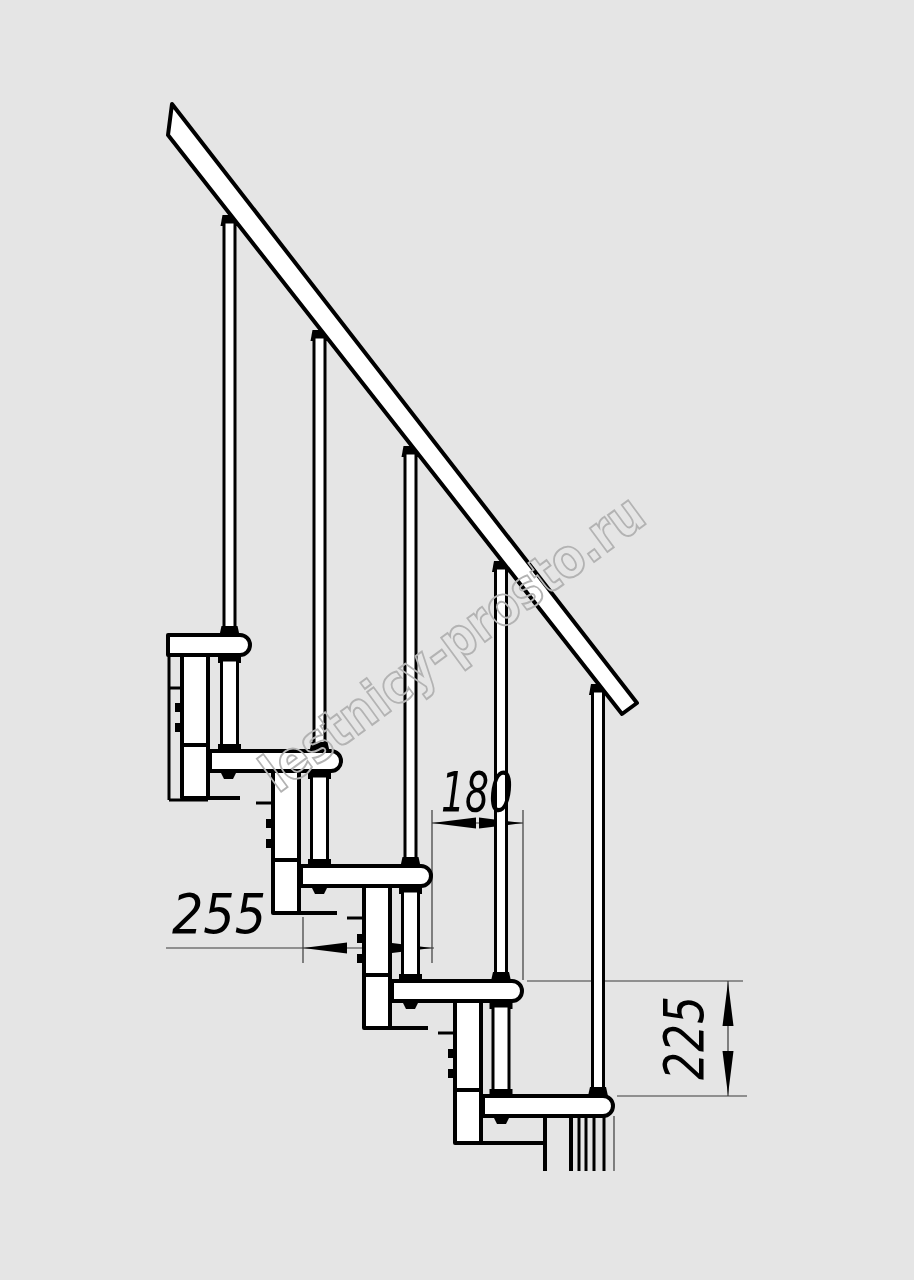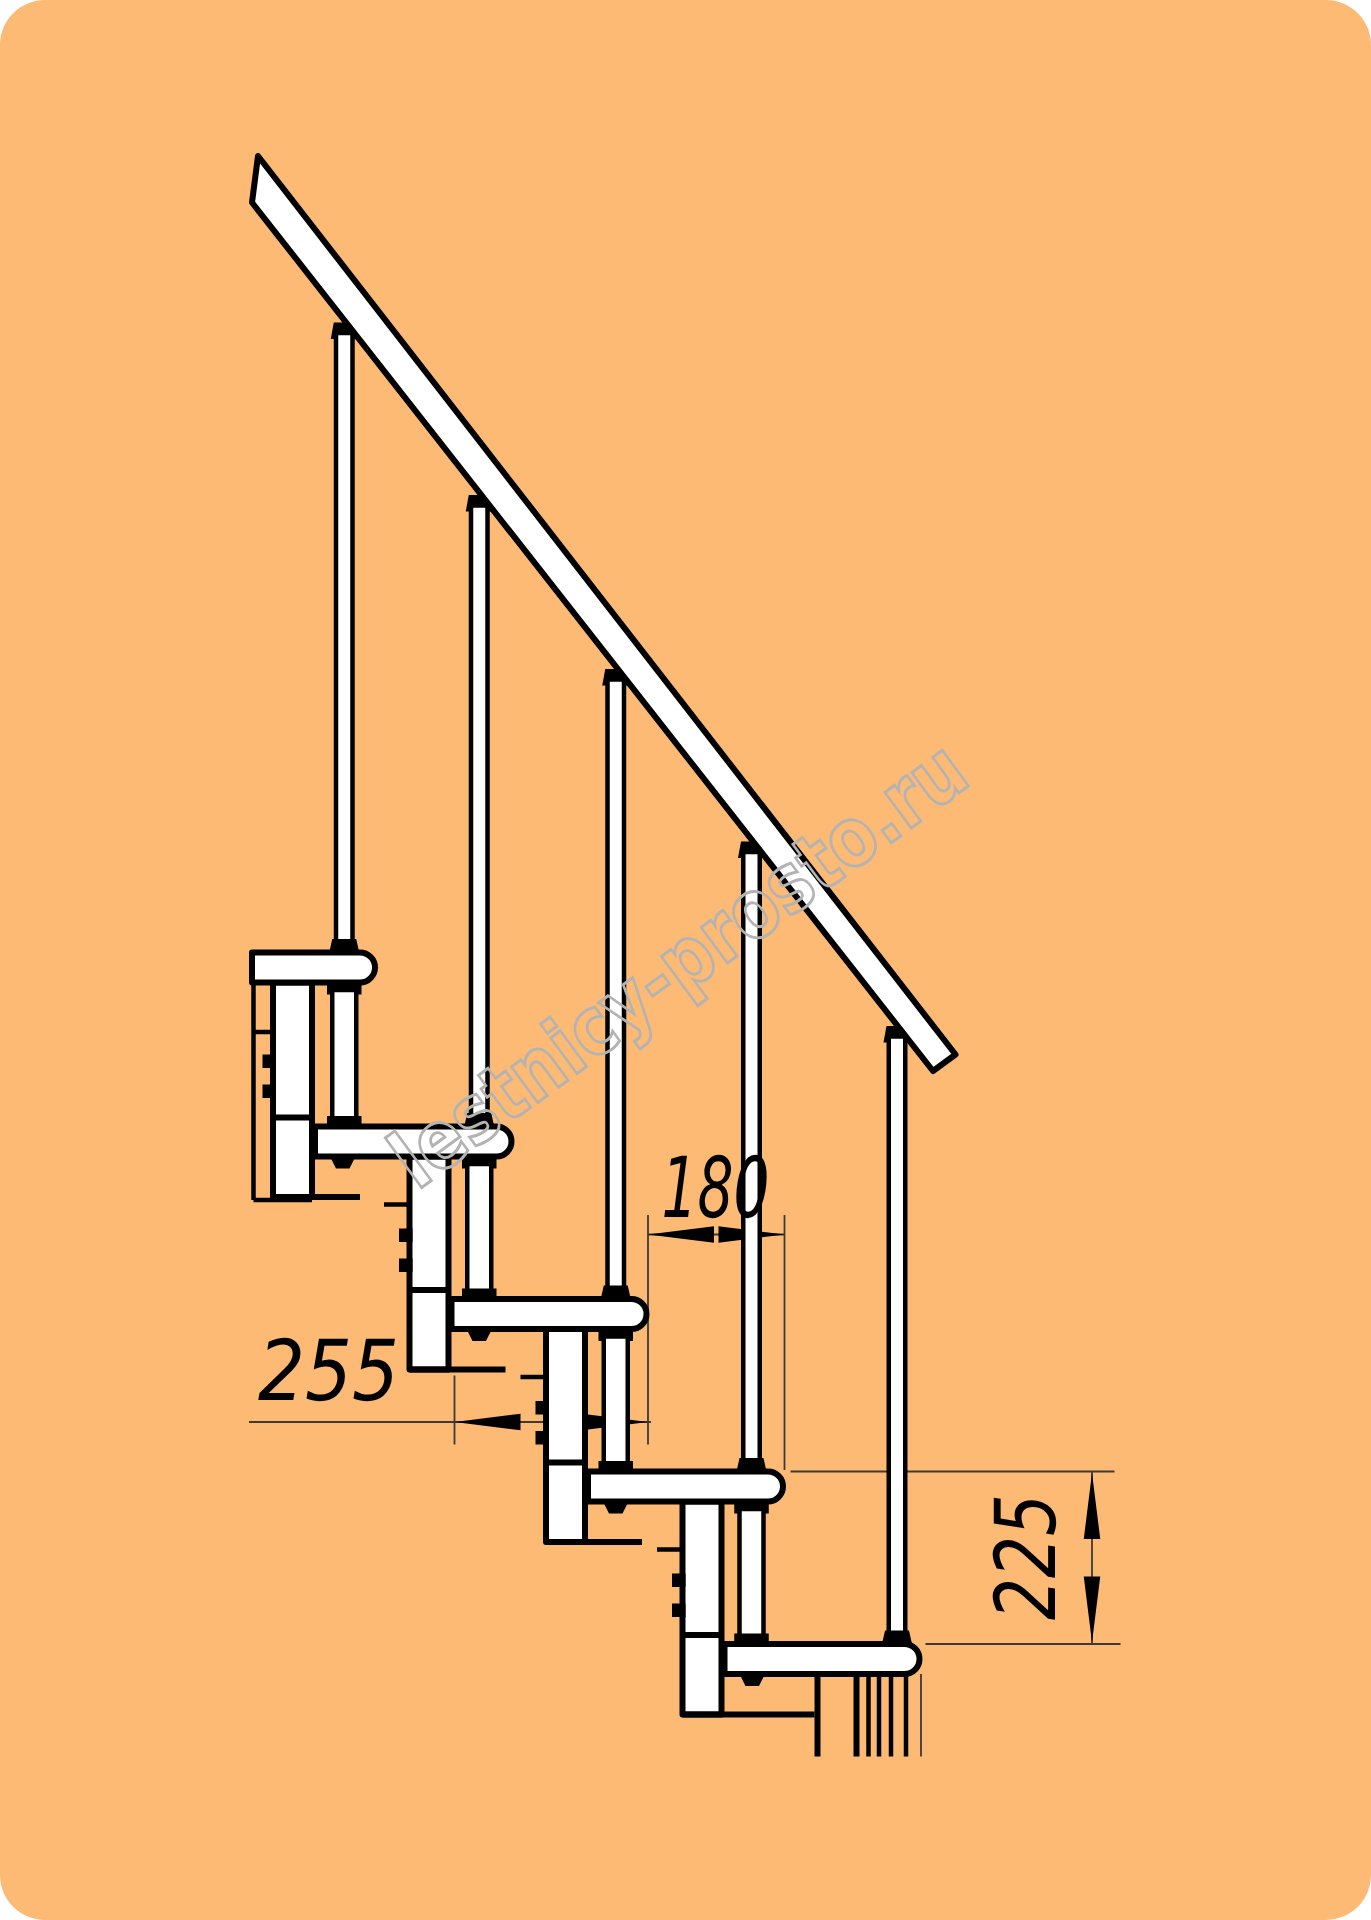--- a/index.html
+++ b/index.html
@@ -1,17 +1,17 @@
 <!DOCTYPE html>
 <html><head>
 <meta charset="utf-8">
 <style>
   html,body{margin:0;padding:0;background:#ffffff;}
-  .canvas{width:914px;height:1280px;background:#fdba74;position:relative;overflow:hidden;
-          font-family:"DejaVu Sans", sans-serif;border-radius:30px;}
+  .canvas{width:914px;height:1280px;background:#e5e5e5;position:relative;overflow:hidden;
+          font-family:"DejaVu Sans", sans-serif;}
   svg{display:block;}
   .struct{fill:#ffffff;stroke:#000000;stroke-width:4;stroke-linejoin:round;}
   .struct-thin{fill:#ffffff;stroke:#000000;stroke-width:3;stroke-linejoin:round;}
   .blackfill{fill:#000000;stroke:none;}
   .line-heavy{stroke:#000000;stroke-width:4;fill:none;}
   .line-med{stroke:#000000;stroke-width:3;fill:none;}
   .line-thin{stroke:#3a3a3a;stroke-width:1.2;fill:none;}
   .dim-text{font-family:"DejaVu Sans", sans-serif;font-style:italic;font-size:56px;fill:#000000;}
   .wm-text{font-family:"DejaVu Sans", sans-serif;font-weight:bold;font-size:54px;
            fill:none;stroke:#b3b3b3;stroke-width:2;}

